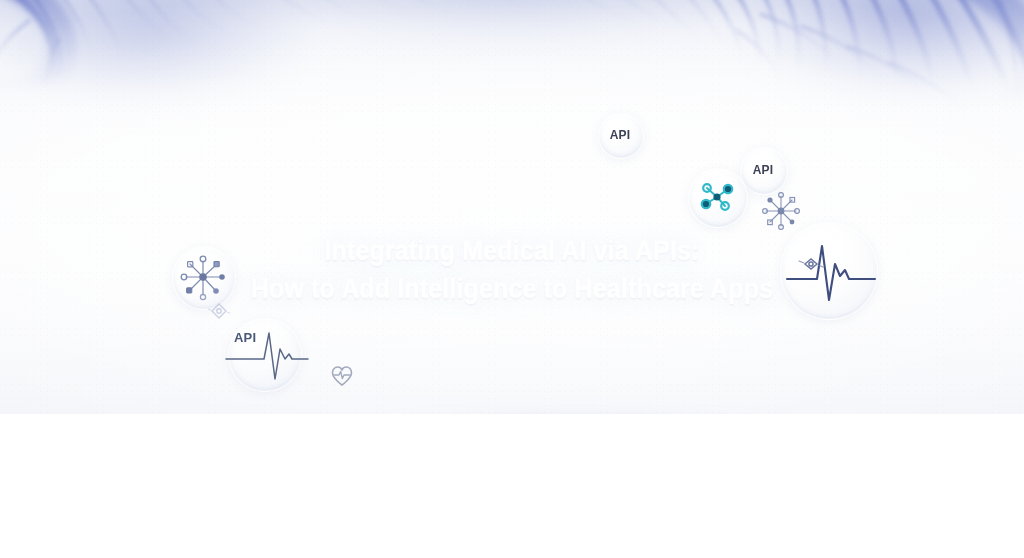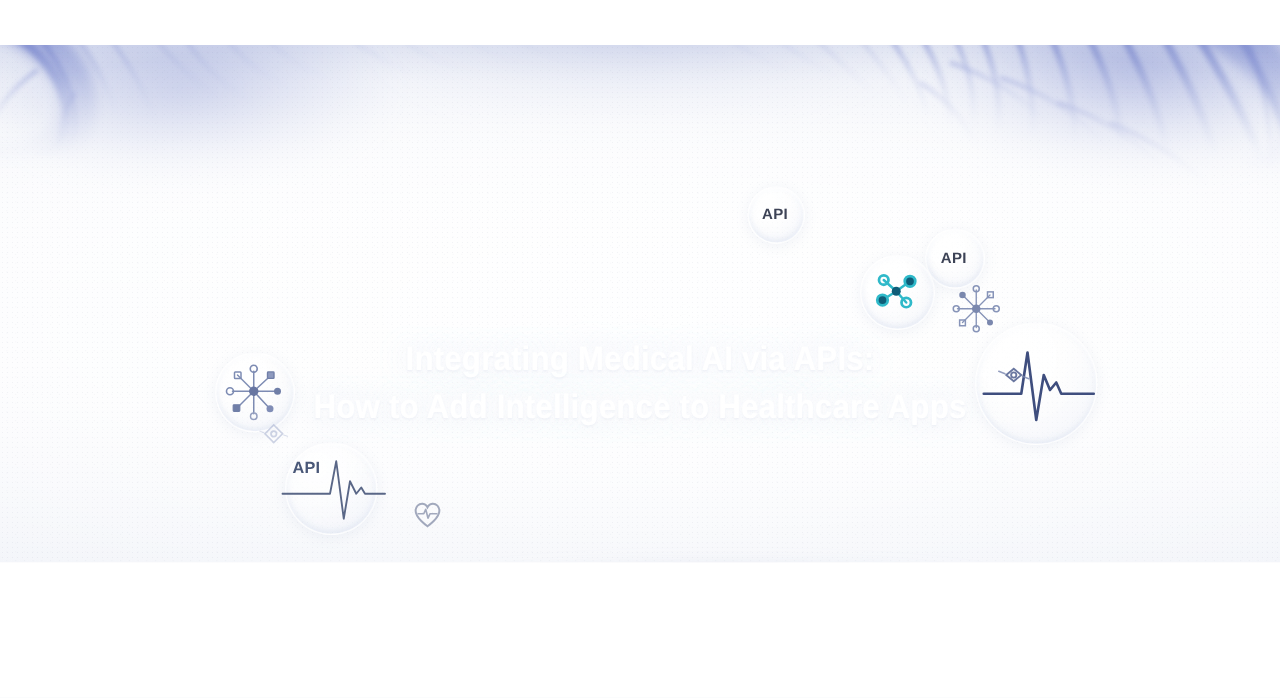--- a/index.html
+++ b/index.html
@@ -11,21 +11,20 @@
   body {
     font-family: "Liberation Sans", sans-serif;
   }
 
   #stage {
     position: relative;
     width: 1024px;
     height: 414px;
     overflow: hidden;
     background: #f7f8fb;
-    margin-top: 36px;
   }
 
   
 
   .bg-base {
     position: absolute;
     inset: 0;
     background:
       linear-gradient(180deg,
         #d7dcee 0%,

